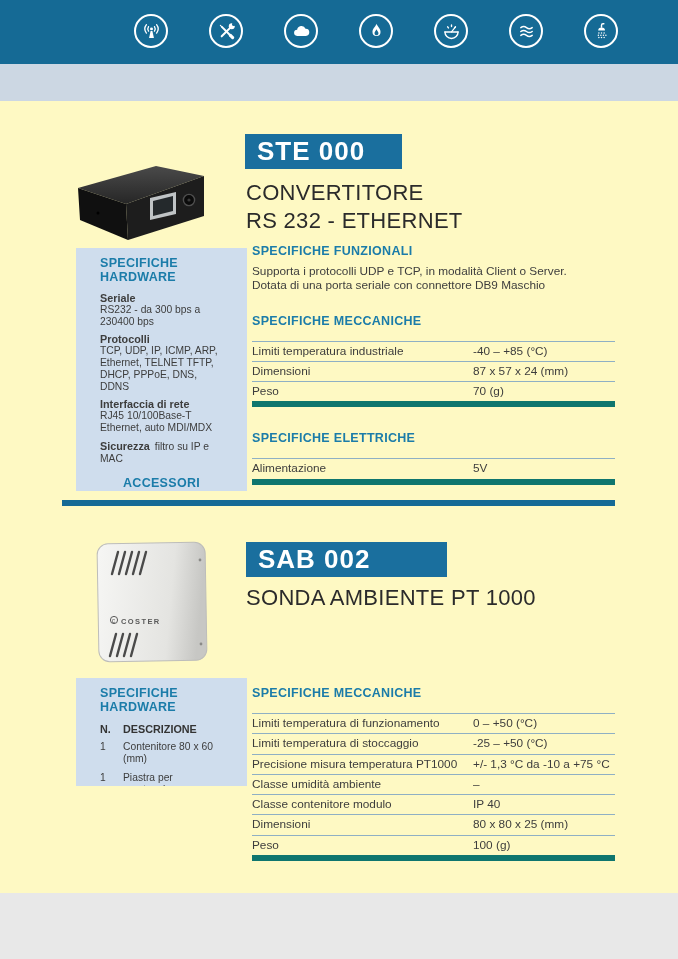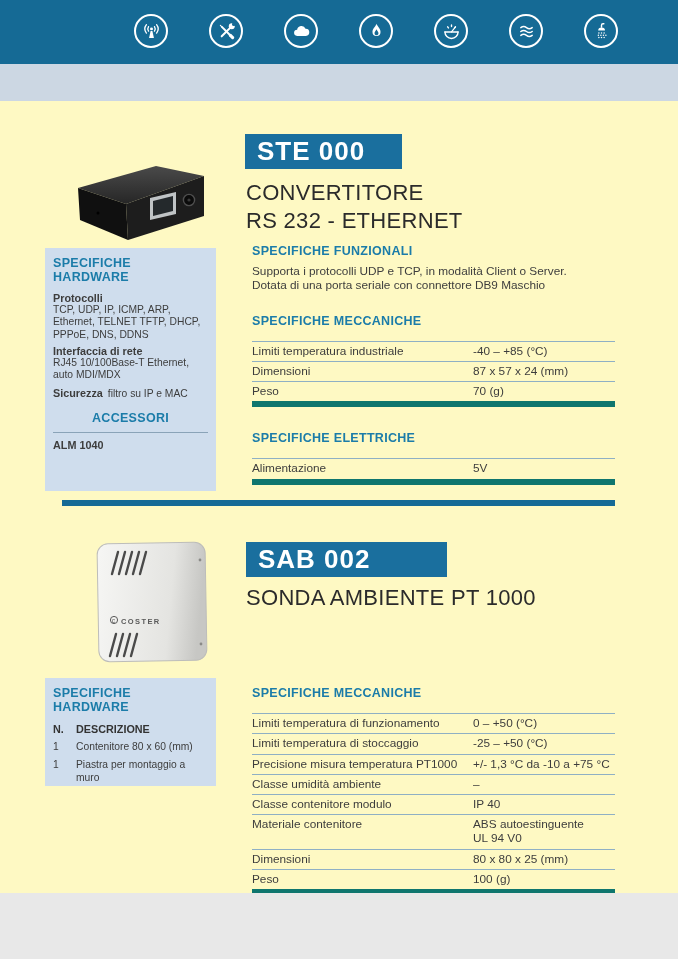--- a/index.html
+++ b/index.html
@@ -23,22 +23,22 @@
                     letter-spacing:0.3px;white-space:pre-line;}
   .ste-subtitle{left:246px;top:179px;}
   .sab-subtitle{left:246px;top:584px;}
 
   
   .ste-photo{position:absolute;left:62px;top:156px;width:152px;height:88px;}
   .sab-photo{position:absolute;left:90px;top:538px;width:127px;height:128px;}
   .ste-photo svg,.sab-photo svg{width:100%;height:100%;display:block;}
 
   
-  .side-panel{position:absolute;left:45px;width:171px;background:#cfdded;box-sizing:border-box;
-              padding:8px 8px;overflow:hidden;}
+  .side-panel{position:absolute;left:76px;width:171px;background:#cfdded;box-sizing:border-box;
+              padding:8px 24px;overflow:hidden;}
   .ste-panel{top:248px;height:243px;}
   .sab-panel{top:678px;height:108px;}
   .panel-heading{color:#1b7ca9;font-weight:bold;font-size:12.5px;letter-spacing:0.3px;}
   .hw-groups{margin-top:8px;}
   .hw-group{font-size:10.3px;color:#3d3d3d;line-height:12.2px;margin-bottom:4px;}
   .hw-label{font-weight:bold;font-size:10.8px;}
   .hw-group.block .hw-label{display:block;}
   .hw-group.inline .hw-label{margin-right:5px;}
   .hw-group.inline{margin-top:6px;}
   .accessori-heading{margin-top:10px;text-align:center;}
@@ -182,20 +182,23 @@
   <div class="titlebox ste-titlebox">
     <span>STE 000</span>
   </div>
   <div class="product-subtitle ste-subtitle">CONVERTITORE
 RS 232 - ETHERNET</div>
 
   <div class="side-panel ste-panel">
     <div class="panel-heading">SPECIFICHE HARDWARE</div>
     <div class="hw-groups">
 
+        <div class="hw-group block">
+          <span class="hw-label">Seriale</span><span class="hw-text">RS232 - da 300 bps a 230400 bps</span>
+        </div>
 
         <div class="hw-group block">
           <span class="hw-label">Protocolli</span><span class="hw-text">TCP, UDP, IP, ICMP, ARP, Ethernet, TELNET TFTP, DHCP, PPPoE, DNS, DDNS</span>
         </div>
 
         <div class="hw-group block">
           <span class="hw-label">Interfaccia di rete</span><span class="hw-text">RJ45 10/100Base-T Ethernet, auto MDI/MDX</span>
         </div>
 
         <div class="hw-group inline">
@@ -325,25 +328,20 @@
         <div class="spec-row">
           <div class="spec-label">Classe umidità ambiente</div>
           <div class="spec-value">–</div>
         </div>
 
         <div class="spec-row">
           <div class="spec-label">Classe contenitore modulo</div>
           <div class="spec-value">IP 40</div>
         </div>
 
-        <div class="spec-row">
-          <div class="spec-label">Materiale contenitore</div>
-          <div class="spec-value">ABS autoestinguente
-UL 94 V0</div>
-        </div>
 
         <div class="spec-row">
           <div class="spec-label">Dimensioni</div>
           <div class="spec-value">80 x 80 x 25 (mm)</div>
         </div>
 
         <div class="spec-row">
           <div class="spec-label">Peso</div>
           <div class="spec-value">100 (g)</div>
         </div>

